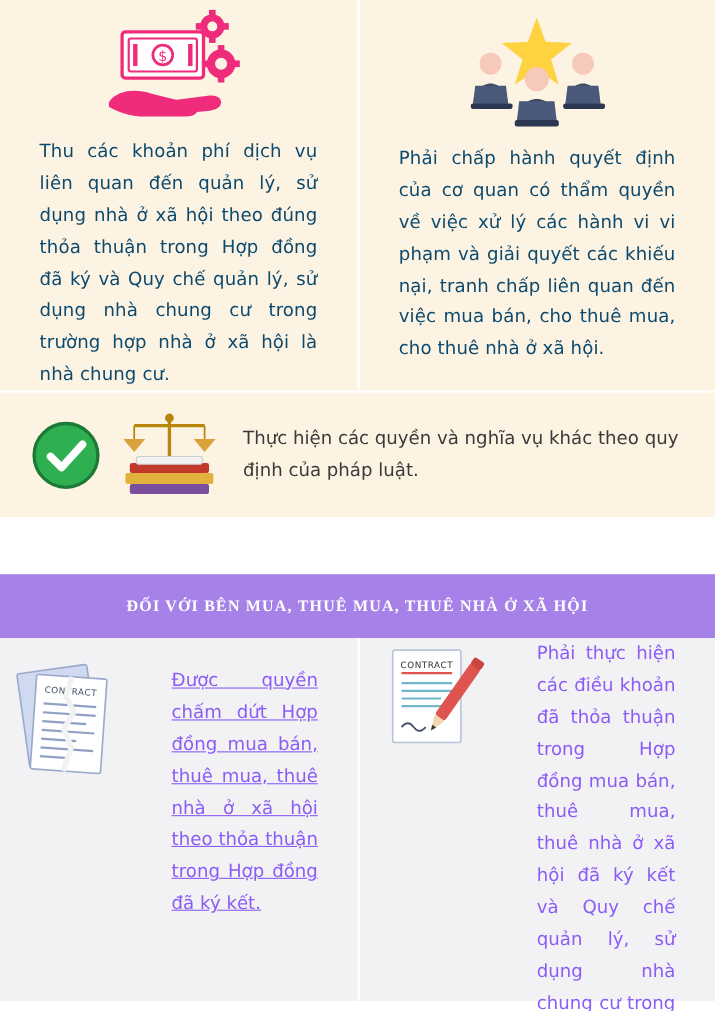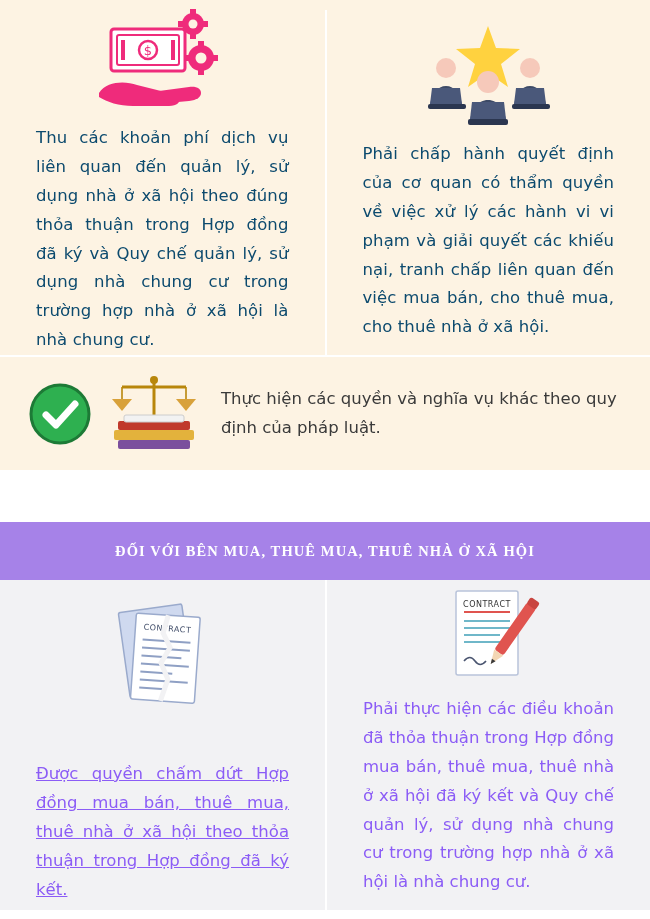--- a/index.html
+++ b/index.html
@@ -25,21 +25,21 @@
     background: #fdf3e3;
   }
   .card {
     position: relative;
     display: flex;
     flex-direction: column;
     align-items: center;
     background: #fdf3e3;
   }
   .card.left  { width: 325px; }
-  .card.right { width: 326px; border-left: 2px solid #ffffff; margin-top: 10px; }
+  .card.right { width: 326px; border-left: 2px solid #ffffff; }
 
   .icon-area {
     height: 130px;
     display: flex;
     align-items: center;
     justify-content: center;
     width: 100%;
   }
   .card-text {
     font-size: 16.5px;
@@ -95,21 +95,21 @@
   
   .row-bottom {
     display: flex;
     width: 650px;
     height: 330px;
     background: #f2f2f4;
   }
   .card2 {
     position: relative;
     display: flex;
-    flex-direction: column;
+    flex-direction: row;
     background: #f2f2f4;
   }
   .card2.left  { width: 325px; }
   .card2.right { width: 325px; border-left: 2px solid #ffffff; }
   .icon-area2 {
     height: 155px;
     display: flex;
     align-items: center;
     justify-content: center;
     width: 100%;

